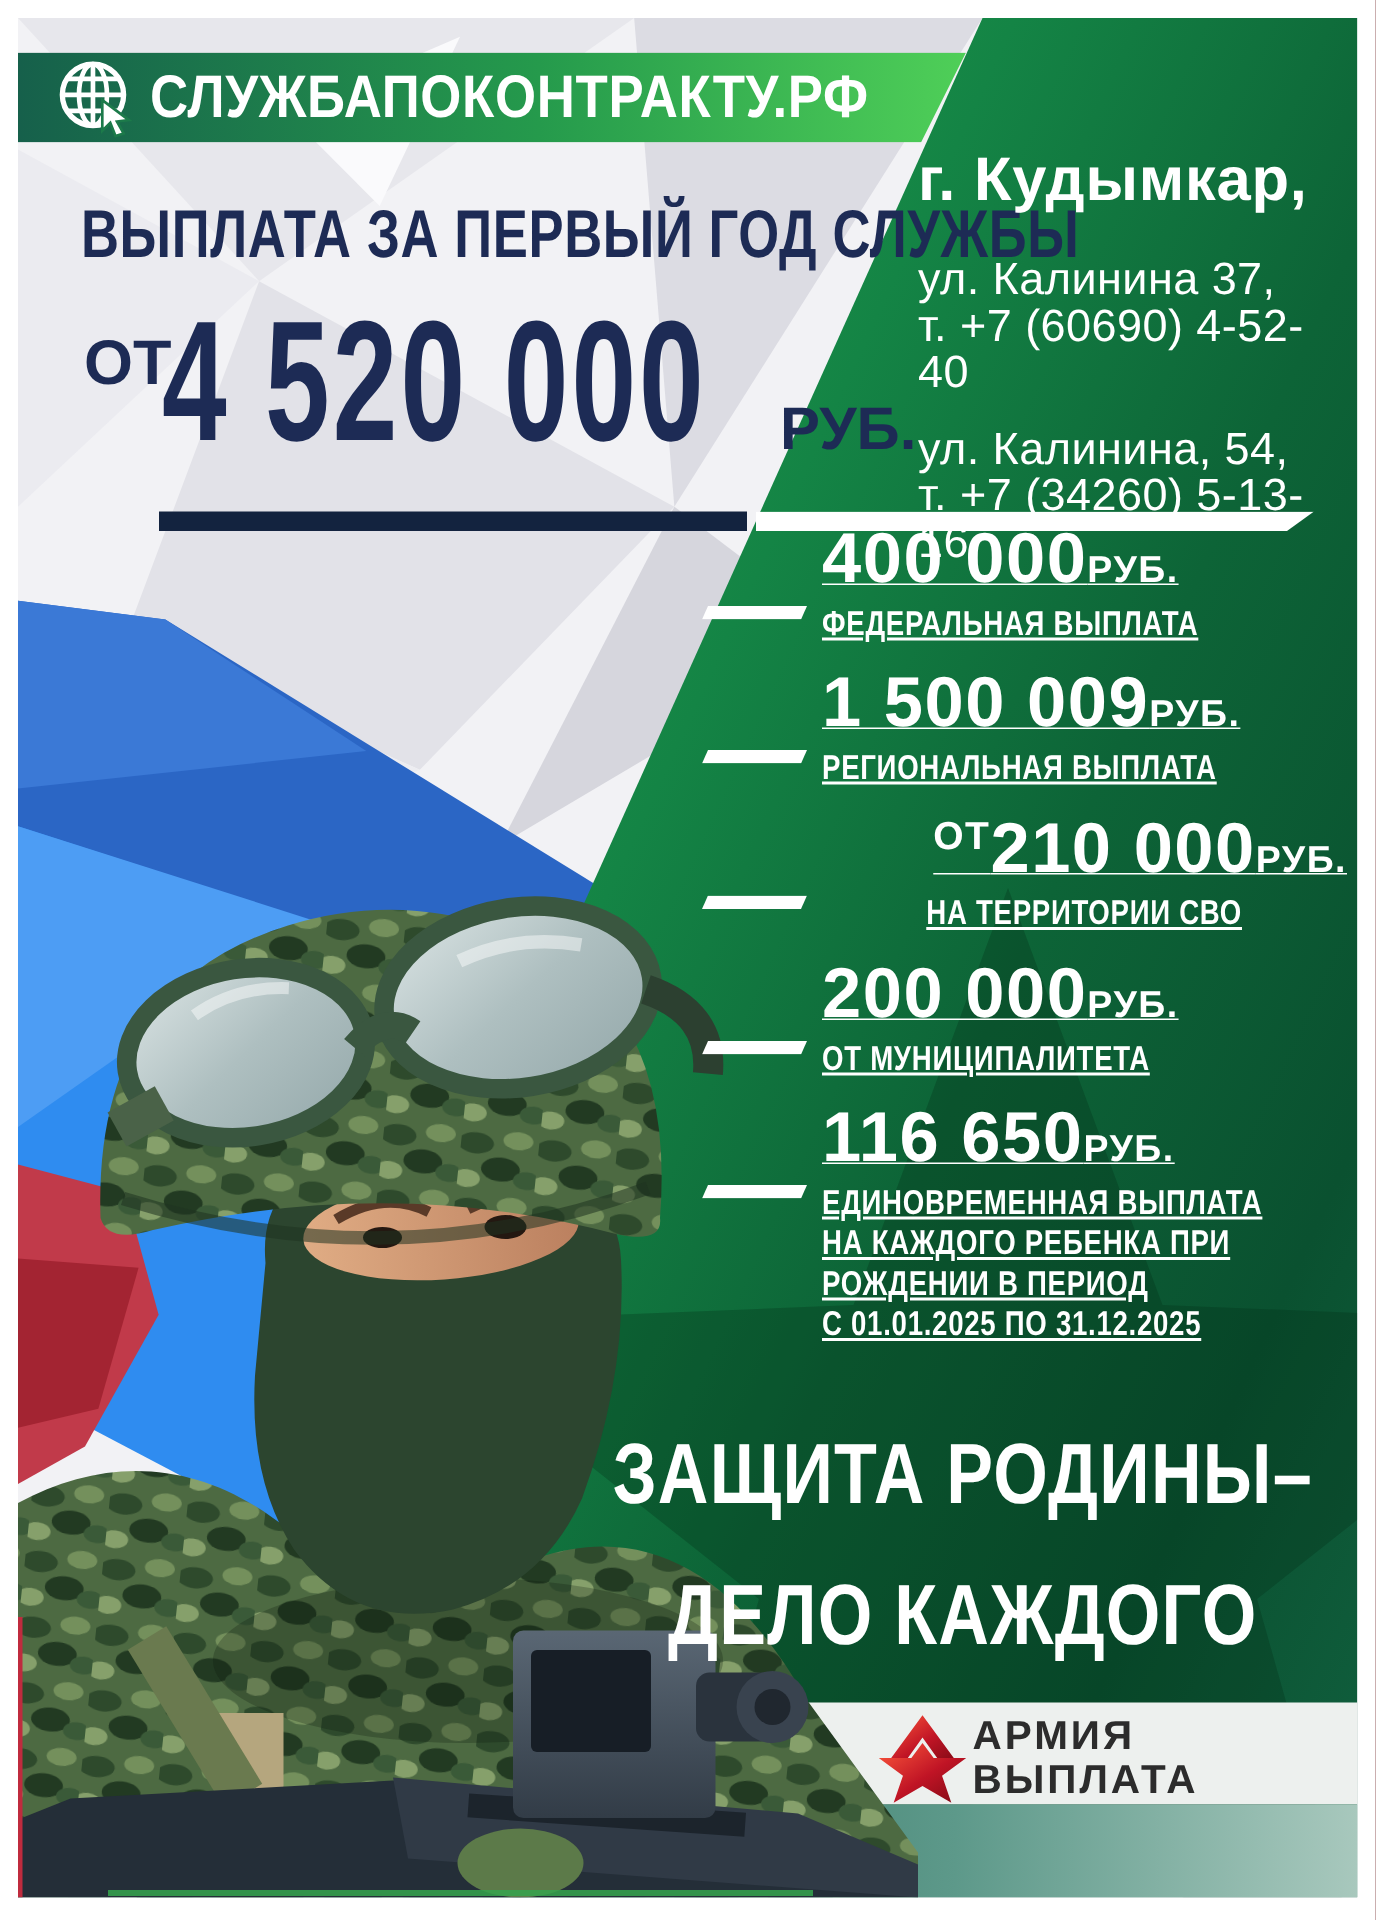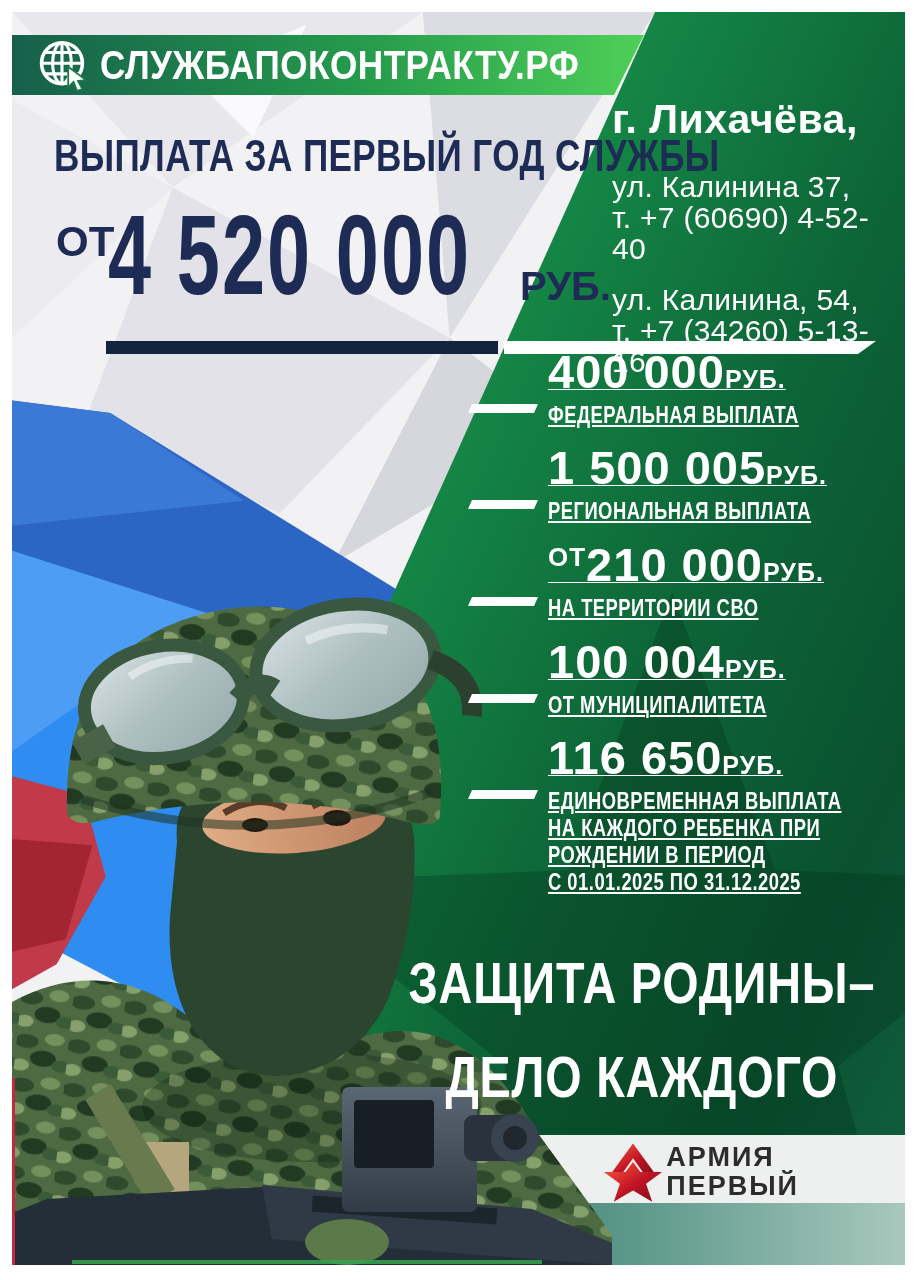--- a/index.html
+++ b/index.html
@@ -67,21 +67,21 @@
   .pay-item{position:absolute;left:456px;width:430px;padding-left:80px;box-sizing:border-box;z-index:6;color:#fff;text-decoration:underline;}
   .pay-dash{position:absolute;left:0;top:56px;width:70px;height:9px;background:#fff;
     clip-path:polygon(4px 0,100% 0,calc(100% - 4px) 100%,0 100%);}
   .pay-amount{white-space:nowrap;line-height:1;}
   .pay-prefix{font-size:26px;font-weight:bold;vertical-align:15px;letter-spacing:1px;}
   .pay-num{font-size:47px;font-weight:bold;letter-spacing:1px;}
   .pay-cur{font-size:25px;font-weight:bold;letter-spacing:1px;}
   .pay-label{margin-top:7px;font-size:23px;font-weight:bold;line-height:27px;letter-spacing:.6px;
     transform:scaleX(.8);transform-origin:0 0;white-space:nowrap;}
   .pay-label span{display:block;}
-  .pi-1{top:336px;} .pi-2{top:432px;} .pi-3{top:529px;} .pi-4{top:626px;} .pi-5{top:722px;}
+  .pi-1{top:336px;} .pi-2{top:432px;} .pi-3{top:529px;text-align:right;} .pi-4{top:626px;} .pi-5{top:722px;}
 
   
   .slogan{position:absolute;right:30px;top:938px;z-index:6;color:#fff;text-align:center;}
   .slogan div{font-size:57px;font-weight:bold;white-space:nowrap;letter-spacing:1px;
     transform:scaleX(.82);transform-origin:100% 50%;}
   .slogan .l2{margin-top:28px;}
 
   
   .band{position:absolute;left:0;top:1123px;width:100%;height:68px;background:#edf0ee;z-index:3;}
   .teal-strip{position:absolute;left:0;top:1191px;width:100%;height:62px;z-index:3;
@@ -209,21 +209,21 @@
 
   <div class="headline-title">ВЫПЛАТА ЗА ПЕРВЫЙ ГОД СЛУЖБЫ</div>
   <div class="amount-prefix">ОТ</div>
   <div class="amount-digits">4 520 000</div>
   <div class="amount-currency">РУБ.</div>
 
   <div class="divider-navy"></div>
   <div class="divider-white"></div>
 
   <div class="contacts">
-    <div class="city">г. Лихачёва,</div>
+    <div class="city">г. Кудымкар,</div>
     <div class="addr">
       <div>ул. Калинина 37,</div>
       <div>т. +7 (60690) 4-52-40</div>
     </div>
     <div class="addr">
       <div>ул. Калинина, 54,</div>
       <div>т. +7 (34260) 5-13-16</div>
     </div>
   </div>
 
@@ -233,41 +233,41 @@
       <span class="pay-num">400 000</span><span class="pay-cur">РУБ.</span>
     </div>
     <div class="pay-label">
       <span>ФЕДЕРАЛЬНАЯ ВЫПЛАТА</span>
     </div>
   </div>
 
   <div class="pay-item pi-2">
     <span class="pay-dash"></span>
     <div class="pay-amount">
-      <span class="pay-num">1 500 005</span><span class="pay-cur">РУБ.</span>
+      <span class="pay-num">1 500 009</span><span class="pay-cur">РУБ.</span>
     </div>
     <div class="pay-label">
       <span>РЕГИОНАЛЬНАЯ ВЫПЛАТА</span>
     </div>
   </div>
 
   <div class="pay-item pi-3">
     <span class="pay-dash"></span>
     <div class="pay-amount">
       <span class="pay-prefix">ОТ</span><span class="pay-num">210 000</span><span class="pay-cur">РУБ.</span>
     </div>
     <div class="pay-label">
       <span>НА ТЕРРИТОРИИ СВО</span>
     </div>
   </div>
 
   <div class="pay-item pi-4">
     <span class="pay-dash"></span>
     <div class="pay-amount">
-      <span class="pay-num">100 004</span><span class="pay-cur">РУБ.</span>
+      <span class="pay-num">200 000</span><span class="pay-cur">РУБ.</span>
     </div>
     <div class="pay-label">
       <span>ОТ МУНИЦИПАЛИТЕТА</span>
     </div>
   </div>
 
   <div class="pay-item pi-5">
     <span class="pay-dash"></span>
     <div class="pay-amount">
       <span class="pay-num">116 650</span><span class="pay-cur">РУБ.</span>
@@ -292,18 +292,18 @@
           <stop offset="0" stop-color="#ff5a3c"></stop>
               <stop offset=".55" stop-color="#c01425"></stop>
               <stop offset="1" stop-color="#7d0a14"></stop>
         </linearGradient>
       </defs>
       <polygon points="50,4 88,56 70,56 50,28 30,56 12,56" fill="url(#starG)"></polygon>
       <polygon points="50,34 62,50 97,50 71,69 81,98 50,80 19,98 29,69 3,50 38,50" fill="url(#starG)"></polygon>
     </svg>
     <div class="brand-text">
       <div>АРМИЯ</div>
-      <div>ПЕРВЫЙ</div>
+      <div>ВЫПЛАТА</div>
     </div>
   </div>
 
  </div>
 </div>
 
 </body></html>

